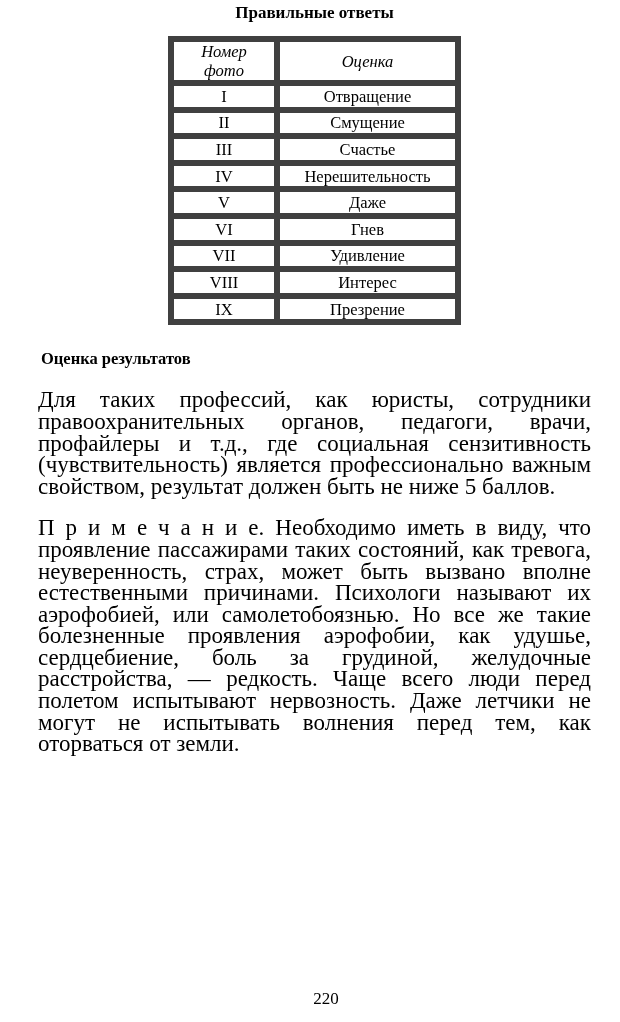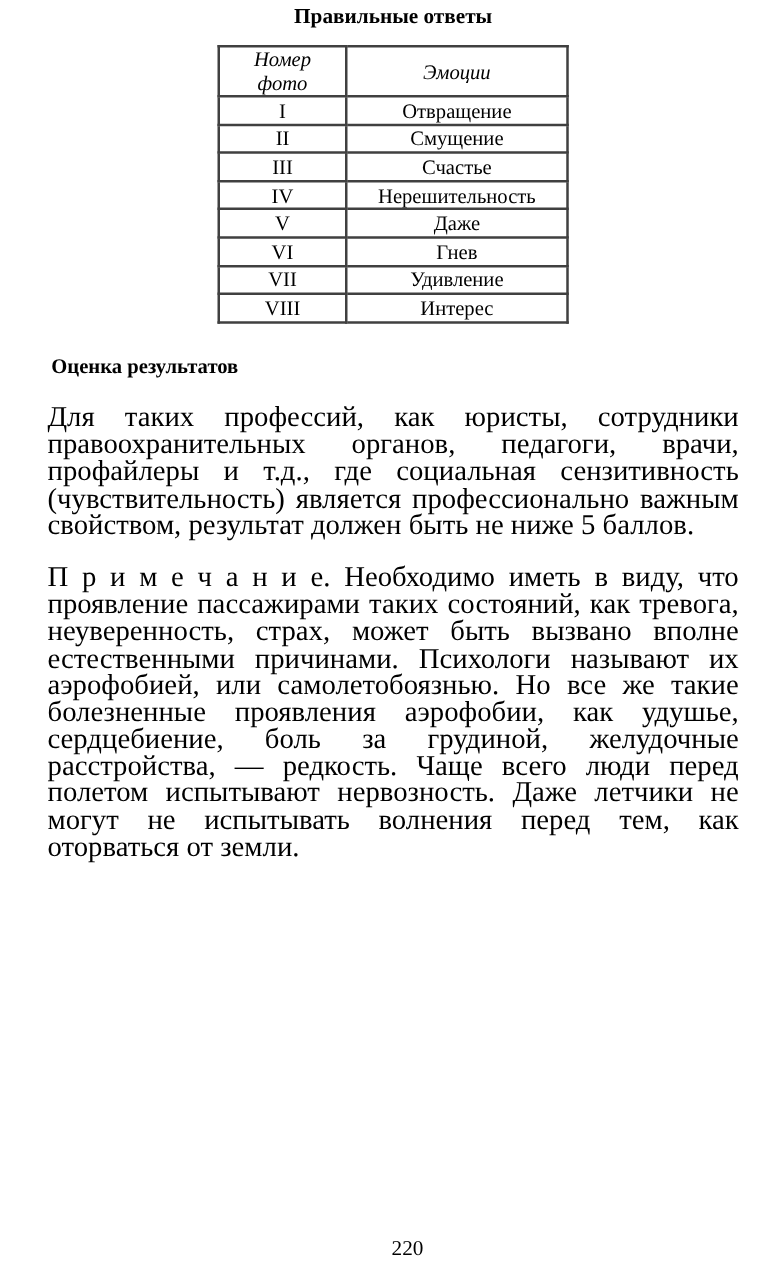--- a/index.html
+++ b/index.html
@@ -28,21 +28,21 @@
       font-size: 17px;
       line-height: 20px;
       margin: 0 0 13px 0;
     }
     table.answers {
       border-collapse: collapse;
       margin: 0 auto;
     }
     table.answers th,
     table.answers td {
-      border: 2px solid #404040;
+      border: 6px solid #404040;
       font-size: 16.5px;
       line-height: 19px;
       text-align: center;
       padding: 0 6px;
       height: 20.6px;
       font-weight: normal;
     }
     table.answers th {
       font-style: italic;
     }
@@ -73,21 +73,21 @@
 <body>
 
 <div class="page">
 
   <h1 class="title">Правильные ответы</h1>
 
   <table class="answers">
     <thead>
       <tr>
         <th class="col-num">Номер фото</th>
-        <th class="col-emo">Эмоции</th>
+        <th class="col-emo">Оценка</th>
       </tr>
     </thead>
     <tbody>
       <tr>
         <td>I</td>
         <td>Отвращение</td>
       </tr>
       <tr>
         <td>II</td>
         <td>Смущение</td>
@@ -109,20 +109,24 @@
         <td>Гнев</td>
       </tr>
       <tr>
         <td>VII</td>
         <td>Удивление</td>
       </tr>
       <tr>
         <td>VIII</td>
         <td>Интерес</td>
       </tr>
+      <tr>
+        <td>IX</td>
+        <td>Презрение</td>
+      </tr>
     </tbody>
   </table>
 
   <div class="section-heading">Оценка результатов</div>
 
   <p class="para">Для таких профессий, как юристы, сотрудники правоохранительных органов, педагоги, врачи, профайлеры и т.д., где социальная сензитивность (чувствительность) является профессионально важным свойством, результат должен быть не ниже 5 баллов.</p>
 
   <p class="para">П р и м е ч а н и е. Необходимо иметь в виду, что проявление пассажирами таких состояний, как тревога, неуверенность, страх, может быть вызвано вполне естественными причинами. Психологи называют их аэрофобией, или самолетобоязнью. Но все же такие болезненные проявления аэрофобии, как удушье, сердцебиение, боль за грудиной, желудочные расстройства, — редкость. Чаще всего люди перед полетом испытывают нервозность. Даже летчики не могут не испытывать волнения перед тем, как оторваться от земли.</p>
 
   <div class="page-number">220</div>

